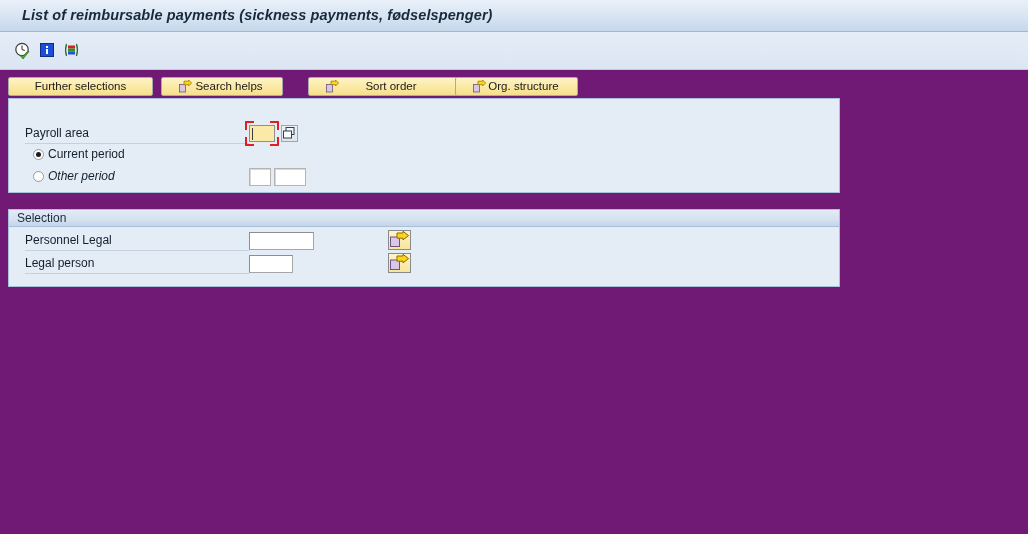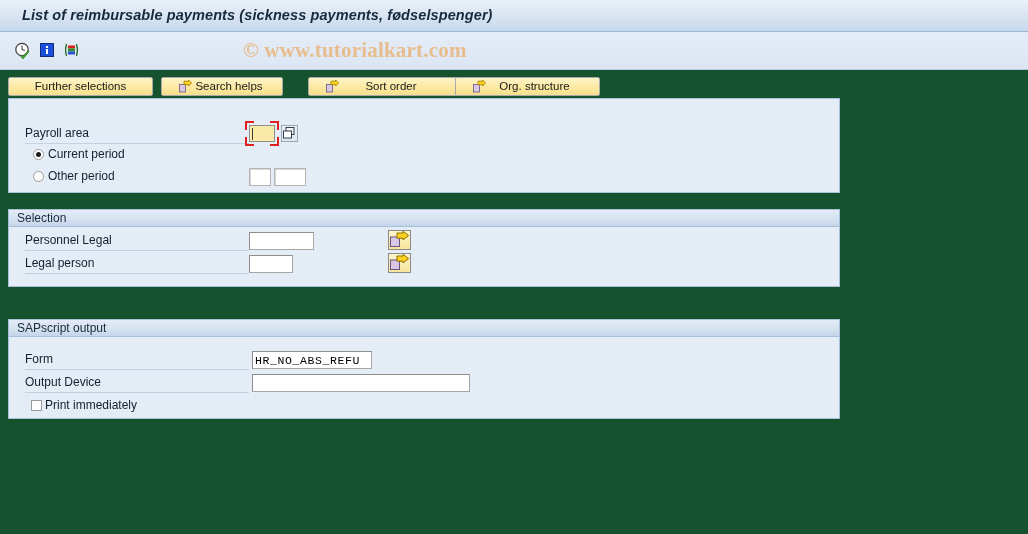--- a/index.html
+++ b/index.html
@@ -11,21 +11,21 @@
     font-family: "Liberation Sans", sans-serif;
     font-size: 12px;
     color: #000000;
     -webkit-font-smoothing: antialiased;
   }
   #app {
     position: relative;
     width: 1028px;
     height: 534px;
     overflow: hidden;
-    background: #14532d;
+    background: #701a75;
     box-sizing: border-box;
   }
 
   
   .titlebar {
     position: absolute;
     left: 0; top: 0;
     width: 1028px;
     height: 32px;
     background: linear-gradient(to bottom, #e9f0f9 0%, #dbe6f3 45%, #c6d8ec 100%);
@@ -303,21 +303,20 @@
   <div class="tb-icon" style="left:62px;">
     <svg width="20" height="20" viewBox="0 0 20 20">
       <path d="M4.5 3 Q2.6 9 4.5 15" fill="none" stroke="#1f6b1f" stroke-width="1.2"></path>
       <path d="M14.5 3 Q16.4 9 14.5 15" fill="none" stroke="#1f6b1f" stroke-width="1.2"></path>
       <rect x="6" y="4.5" width="7" height="3" fill="#d42020"></rect>
       <rect x="6" y="7.5" width="7" height="3" fill="#2d8f2d"></rect>
       <rect x="6" y="10.5" width="7" height="3" fill="#2b4fd0"></rect>
     </svg>
   </div>
 
-  <div class="watermark">© www.tutorialkart.com</div>
 
   <div class="btnrow">
 
     <div class="sapbtn" style="left:0px; width:145px;">Further selections</div>
 
     <div class="sapbtn with-icon" style="left:153px; width:122px;">
       <span class="btn-arrow-ico">
         <svg width="13" height="13" viewBox="0 0 13 13">
           <rect x="0.5" y="4.5" width="6" height="7.5" fill="#d9c7e6" stroke="#6b5580" stroke-width="0.8"></rect>
           <path d="M5 1.2 L9.6 1.2 L9.6 0 L12.6 3 L9.6 6 L9.6 4.7 L5 4.7 Z" fill="#ffd21f" stroke="#9a7c00" stroke-width="0.8"></path>
@@ -329,21 +328,21 @@
     <div class="sapbtn with-icon" style="left:300px; width:152px;">
       <span class="btn-arrow-ico">
         <svg width="13" height="13" viewBox="0 0 13 13">
           <rect x="0.5" y="4.5" width="6" height="7.5" fill="#d9c7e6" stroke="#6b5580" stroke-width="0.8"></rect>
           <path d="M5 1.2 L9.6 1.2 L9.6 0 L12.6 3 L9.6 6 L9.6 4.7 L5 4.7 Z" fill="#ffd21f" stroke="#9a7c00" stroke-width="0.8"></path>
         </svg>
       </span>
       <span>Sort order</span>
     </div>
 
-    <div class="sapbtn with-icon" style="left:447px; width:145px;">
+    <div class="sapbtn with-icon" style="left:447px; width:123px;">
       <span class="btn-arrow-ico">
         <svg width="13" height="13" viewBox="0 0 13 13">
           <rect x="0.5" y="4.5" width="6" height="7.5" fill="#d9c7e6" stroke="#6b5580" stroke-width="0.8"></rect>
           <path d="M5 1.2 L9.6 1.2 L9.6 0 L12.6 3 L9.6 6 L9.6 4.7 L5 4.7 Z" fill="#ffd21f" stroke="#9a7c00" stroke-width="0.8"></path>
         </svg>
       </span>
       <span>Org. structure</span>
     </div>
   </div>
 
@@ -368,21 +367,21 @@
           <rect x="4" y="1.5" width="8" height="7" fill="#f2f5f9" stroke="#31404f" stroke-width="1"></rect>
           <rect x="1.5" y="5" width="8" height="7" fill="#ffffff" stroke="#31404f" stroke-width="1"></rect>
         </svg>
       </div>
 
       <div class="radio-wrap" style="left:24px; top:30px;">
         <span class="radio-dot on"></span>
         <span class="txt">Current period</span>
       </div>
 
-      <div class="radio-wrap" style="left:24px; top:52px;">
+      <div class="radio-wrap" style="left:24px; top:52px;font-style:italic;">
         <span class="radio-dot"></span>
         <span class="txt">Other period</span>
       </div>
 
       <input class="sapinput disabled-box" style="left: 240px; top: 51px; width: 22px; height: 18px;" readonly="" value="">
       <input class="sapinput disabled-box" style="left: 265px; top: 51px; width: 32px; height: 18px;" readonly="" value="">
     </div>
   </div>
 
   <div class="group" style="left:8px; top:209px; width:832px; height:78px;">
@@ -408,34 +407,14 @@
 
       <div class="multibtn" style="left:379px; top:25px;">
         <svg width="21" height="18" viewBox="0 0 21 18">
           <rect x="1.5" y="6" width="9" height="9.5" fill="#d9c7e6" stroke="#6b5580" stroke-width="1"></rect>
           <path d="M8 2 L14 2 L14 0.3 L19.6 4.6 L14 8.9 L14 7.2 L8 7.2 Z" fill="#ffd21f" stroke="#8a6c00" stroke-width="1"></path>
         </svg>
       </div>
     </div>
   </div>
 
-  <div class="group" style="left:8px; top:319px; width:832px; height:100px;">
-    <div class="group-header">
-      <span>SAPscript output</span>
-    </div>
-    <div class="group-body">
-
-      <div class="flabel" style="left:16px; top:14px;">Form</div>
-      <div class="leader" style="left:16px; top:31px; width:224px;"></div>
-      <input class="sapinput mono-val" style="left: 243px; top: 13px; width: 120px; height: 18px;" value="HR_NO_ABS_REFU">
-
-      <div class="flabel" style="left:16px; top:37px;">Output Device</div>
-      <div class="leader" style="left:16px; top:54px; width:224px;"></div>
-      <input class="sapinput" style="left: 243px; top: 36px; width: 218px; height: 18px;" value="">
-
-      <div class="check-wrap" style="left:22px; top:60px;">
-        <span class="check-sq"></span>
-        <span class="txt">Print immediately</span>
-      </div>
-    </div>
-  </div>
 
 </div>
 
 </body></html>

